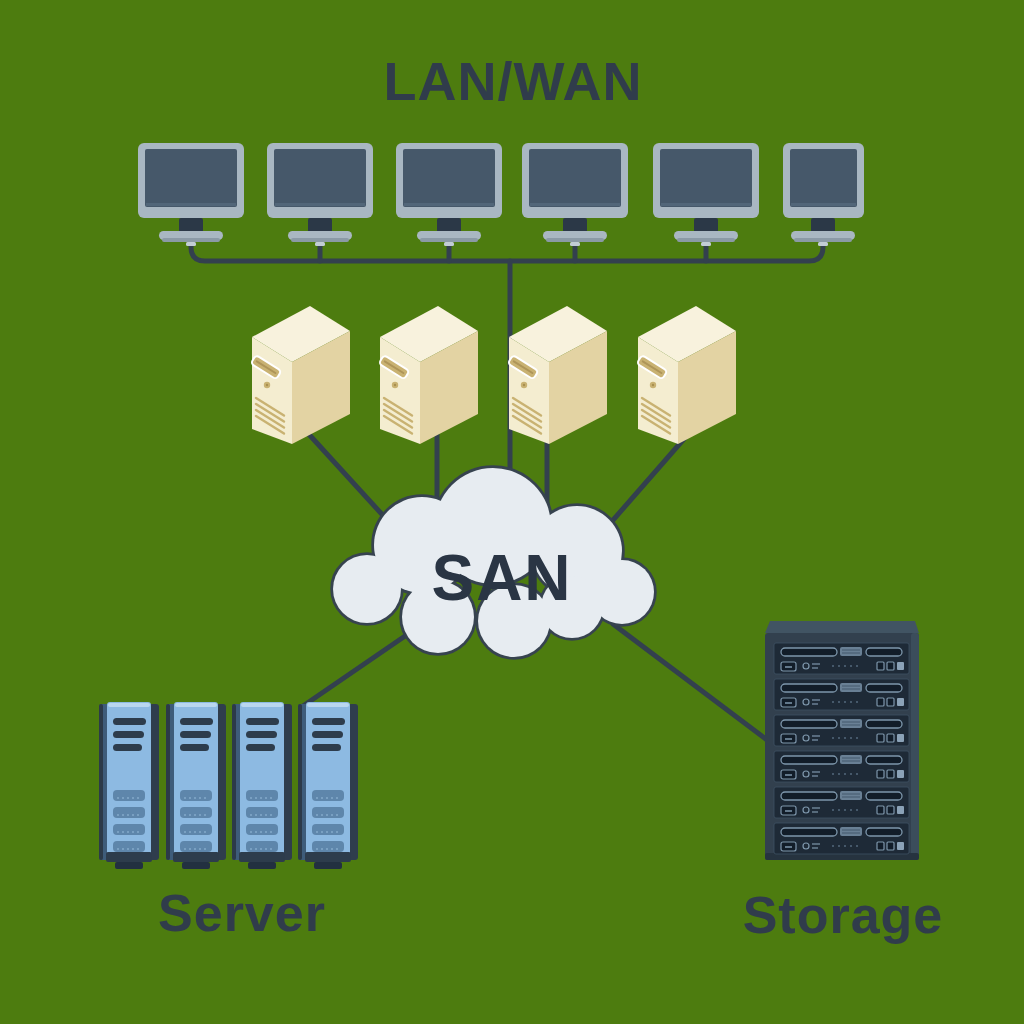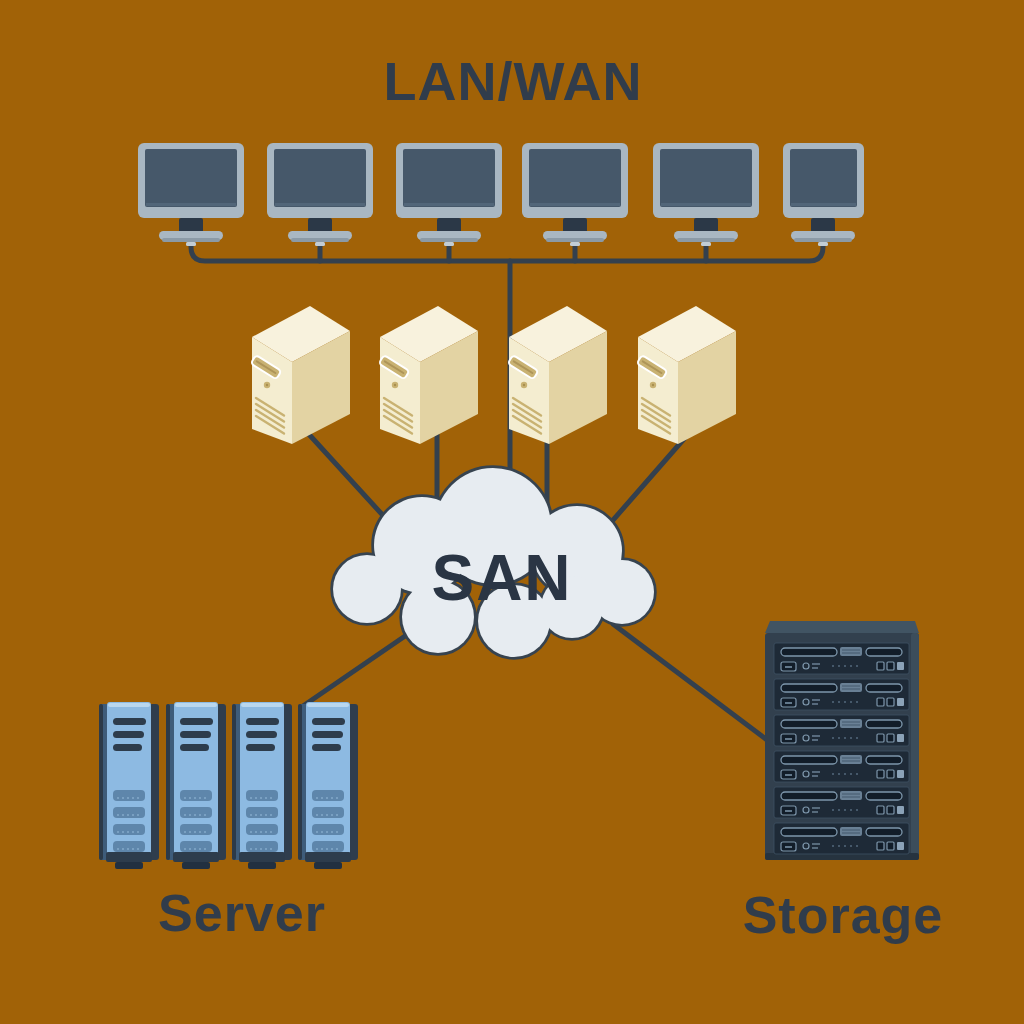--- a/index.html
+++ b/index.html
@@ -1,19 +1,19 @@
 <!DOCTYPE html>
 <html><head>
 <meta charset="utf-8">
 <style>
   html,body{margin:0;padding:0;background:#fff;}
   #stage{
     position:relative;
     width:1024px;height:1024px;
-    background:#a16207;
+    background:#4d7c0f;
     font-family:"Liberation Sans", sans-serif;
     overflow:hidden;
   }
   svg{display:block;}
   text{font-family:"Liberation Sans", sans-serif;font-weight:700;}
   .label{fill:#303C4B;}
 </style>
 </head>
 <body>
 

